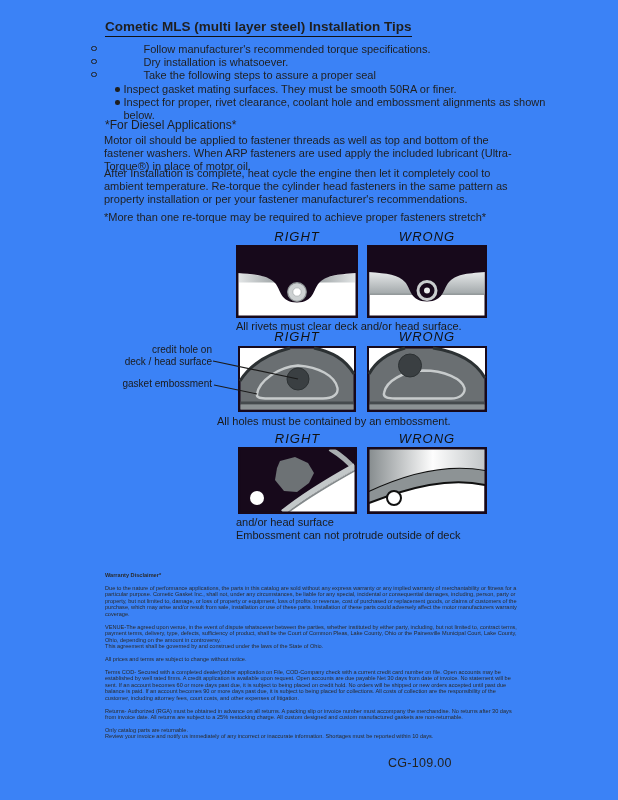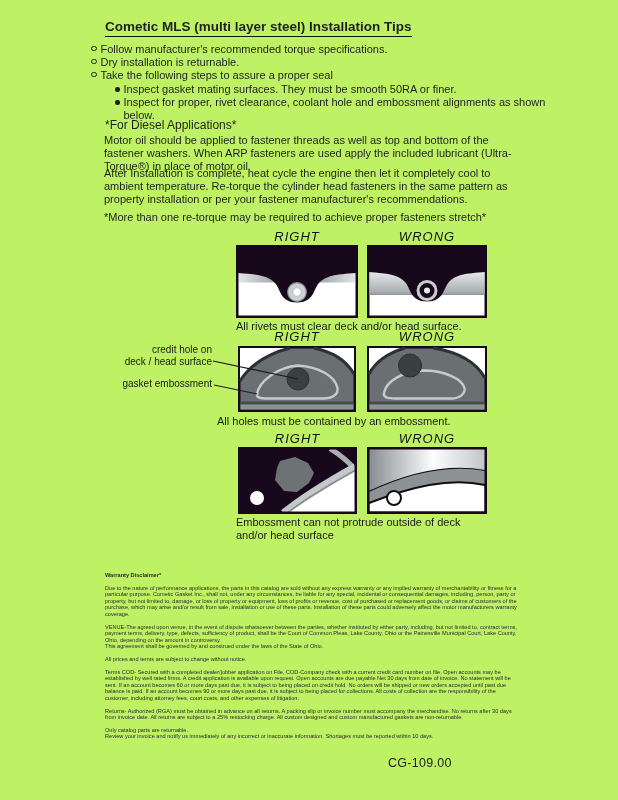--- a/index.html
+++ b/index.html
@@ -1,29 +1,29 @@
 <!DOCTYPE html>
 <html><head>
 <meta charset="utf-8">
 <style>
   html,body{margin:0;padding:0;background:#e8e8e8;}
   .page{
-    position:relative;width:618px;height:800px;background:#bef264;
+    position:relative;width:618px;height:800px;background:#3b82f6;
     font-family:"Liberation Sans","DejaVu Sans",sans-serif;color:#1f1f1f;
     overflow:hidden;margin:0 auto;
   }
   .abs{position:absolute;}
   
   .title{
     left:105px;top:19px;font-size:13.5px;font-weight:bold;
     border-bottom:1.5px solid #111;padding-bottom:2px;white-space:nowrap;
   }
   
   .bullets{left:91px;top:43px;width:460px;font-size:11px;line-height:13.2px;}
-  .b-row{display:flex;align-items:baseline;}
+  .b-row{display:flex;align-items:baseline;gap:43px;}
   .odot{display:inline-block;width:3.5px;height:3.5px;border:1px solid #1f1f1f;border-radius:50%;margin-right:4px;flex:0 0 auto;position:relative;top:-2px;}
   .b-sub{display:flex;align-items:baseline;padding-left:24px;}
   .fdot{display:inline-block;width:4.5px;height:4.5px;background:#1f1f1f;border-radius:50%;margin-right:4px;flex:0 0 auto;position:relative;top:-1px;}
   
   .h2{left:105px;top:118px;font-size:12px;font-weight:normal;}
   .body-p{left:104px;width:424px;font-size:11px;line-height:13.2px;}
   .p1{top:134px;}
   .p2{top:167px;}
   .p3{top:211px;}
   
@@ -48,21 +48,21 @@
 
   <div class="abs title">Cometic MLS (multi layer steel) Installation Tips</div>
 
   <div class="abs bullets">
     <div class="b-row">
         <span class="odot"></span>
         <span>Follow manufacturer's recommended torque specifications.</span>
       </div>
     <div class="b-row">
         <span class="odot"></span>
-        <span>Dry installation is returnable.</span>
+        <span>Dry installation is whatsoever.</span>
       </div>
     <div class="b-row">
         <span class="odot"></span>
         <span>Take the following steps to assure a proper seal</span>
       </div>
     <div class="b-sub">
         <span class="fdot"></span>
         <span>Inspect gasket mating surfaces.  They must be smooth 50RA or finer.</span>
       </div>
     <div class="b-sub">
@@ -192,22 +192,22 @@
       <path d="M2,2 H118 V24 C80,17 40,27 2,45 Z" fill="url(#gw6)"></path>
       <path d="M2,45 C40,27 80,17 118,24" stroke="#101010" stroke-width="2" fill="none"></path>
       <path d="M2,45 C40,27 80,17 118,24 L118,38 C82,30 44,40 2,56 Z" fill="#8d9395"></path>
       <path d="M2,56 C44,40 82,30 118,38" stroke="#101010" stroke-width="2" fill="none"></path>
       <circle cx="27" cy="51" r="7" fill="#ffffff" stroke="#101010" stroke-width="2"></circle>
       <rect x="1.25" y="1.25" width="117.5" height="64.5" fill="none" stroke="#17091b" stroke-width="2.5"></rect>
     </svg>
   </div>
 
   <div class="abs cap" style="left:236px;top:516px;width:270px;">
+    <div>and/or head surface</div>
     <div>Embossment can not protrude outside of deck</div>
-    <div>and/or head surface</div>
   </div>
 
   <div class="abs legal">
     <div class="lg-h">Warranty Disclaimer*</div>
     <p>Due to the nature of performance applications, the parts in this catalog are sold without any express warranty or any implied warranty of merchantability or fitness for a particular purpose.  Cometic Gasket Inc., shall not, under any circumstances, be liable for any special, incidental or consequential damages, including, person, party or property, but not limited to, damage, or loss of property or equipment, loss of profits or revenue, cost of purchased or replacement goods, or claims of customers of the purchase, which may arise and/or result from sale, installation or use of these parts.  Installation of these parts could adversely affect the motor manufacturers warranty coverage.</p>
     <p class="tight">VENUE-The agreed upon venue, in the event of dispute whatsoever between the parties, whether instituted by either party, including, but not limited to, contract terms, payment terms, delivery, type, defects, sufficiency of product, shall be the Court of Common Pleas, Lake County, Ohio or the Painesville Municipal Court, Lake County, Ohio, depending on the amount in controversy.</p>
     <p>This agreement shall be governed by and construed under the laws of the State of Ohio.</p>
     <p>All prices and terms are subject to change without notice.</p>
     <p>Terms COD- Secured with a completed dealer/jobber application on File, COD-Company check with a current credit card number on file.  Open accounts may be established by well rated firms.  A credit application is available upon request.  Open accounts are due payable Net 30 days from date of invoice.  No statement will be sent.  If an account becomes 60 or more days past due, it is subject to being placed on credit hold.  No orders will be shipped or new orders accepted until past due balance is paid.  If an account becomes 90 or more days past due, it is subject to being placed for collections.  All costs of collection are the responsibility of the customer, including attorney fees, court costs, and other expenses of litigation.</p>
     <p>Returns- Authorized (RGA) must be obtained in advance on all returns.  A packing slip or invoice number must accompany the merchandise.  No returns after 30 days from invoice date.  All returns are subject to a 25% restocking charge.  All custom designed and custom manufactured gaskets are non-returnable.</p>

